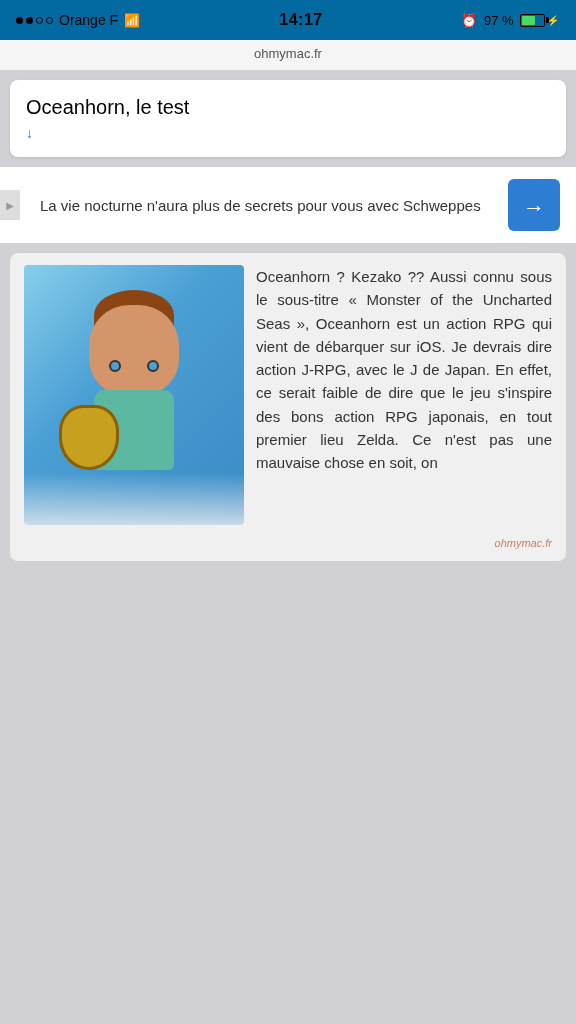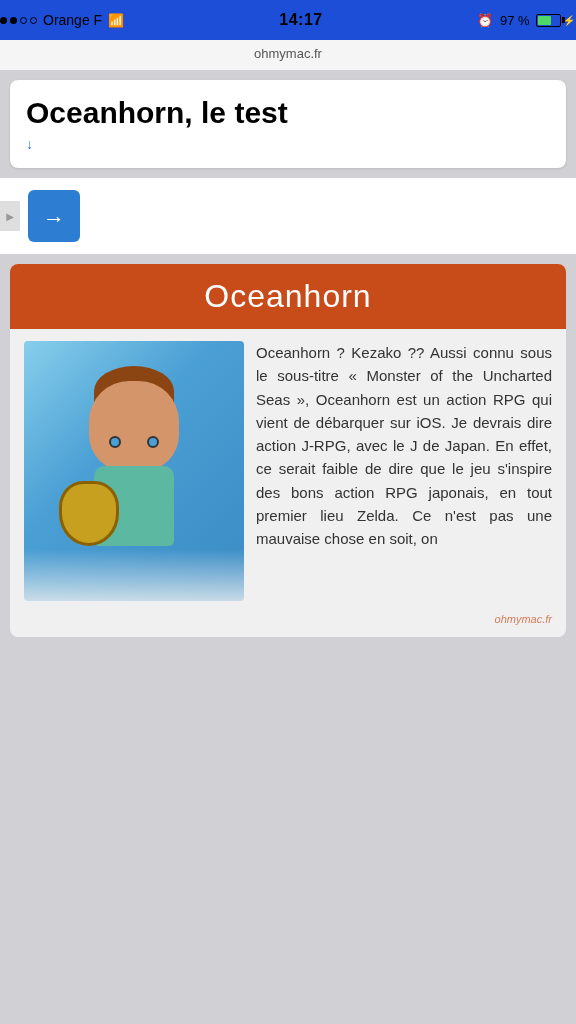--- a/index.html
+++ b/index.html
@@ -8,26 +8,26 @@
     body {
       width: 576px;
       min-height: 1024px;
       background: #d0d0d5;
       font-family: -apple-system, 'Helvetica Neue', Helvetica, Arial, sans-serif;
       overflow-x: hidden;
     }
 
     
     .status-bar {
-      background: #1d4ed8;
+      background: #0369a1;
       height: 40px;
       display: flex;
       align-items: center;
       justify-content: space-between;
-      padding: 0 0;
+      padding: 0 16px;
       font-size: 14px;
       font-weight: 500;
       color: #000;
     }
     .status-left {
       display: flex;
       align-items: center;
       gap: 6px;
     }
     .signal-dots {
@@ -108,22 +108,22 @@
 
     
     .article-card {
       background: #fff;
       margin: 10px 10px;
       border-radius: 8px;
       padding: 16px;
       box-shadow: 0 1px 3px rgba(0,0,0,0.1);
     }
     .article-title {
-      font-size: 30px;
-      font-weight: 700;
+      font-size: 20px;
+      font-weight: 400;
       color: #000;
       margin-bottom: 6px;
     }
     .article-meta {
       font-size: 12px;
       color: #888;
       margin-bottom: 8px;
     }
     .comment-link {
       font-size: 14px;
@@ -360,31 +360,29 @@
 <div class="article-card">
   <div class="article-title">Oceanhorn, le test</div>
   <a class="comment-link">
     <span class="arrow-down">↓</span>
   </a>
 </div>
 
 <div class="ad-wrapper">
   <div class="ad-banner">
     <div class="play-icon-left">▶</div>
+    <span class="ad-text" style="padding-left:24px;">La vie nocturne n'aura plus de secrets pour vous avec Schweppes</span>
     <div class="ad-arrow-btn">
       <span>→</span>
     </div>
   </div>
 </div>
 
 <div class="content-card">
 
-  <div class="game-title-bar">
-    <h1>Oceanhorn</h1>
-  </div>
 
   <div class="content-body bottom-fade">
 
     <div class="game-image">
 
       <div class="character">
         <div class="char-hair"></div>
         <div class="char-head">
           <div class="char-eyes">
             <div class="char-eye"></div>

